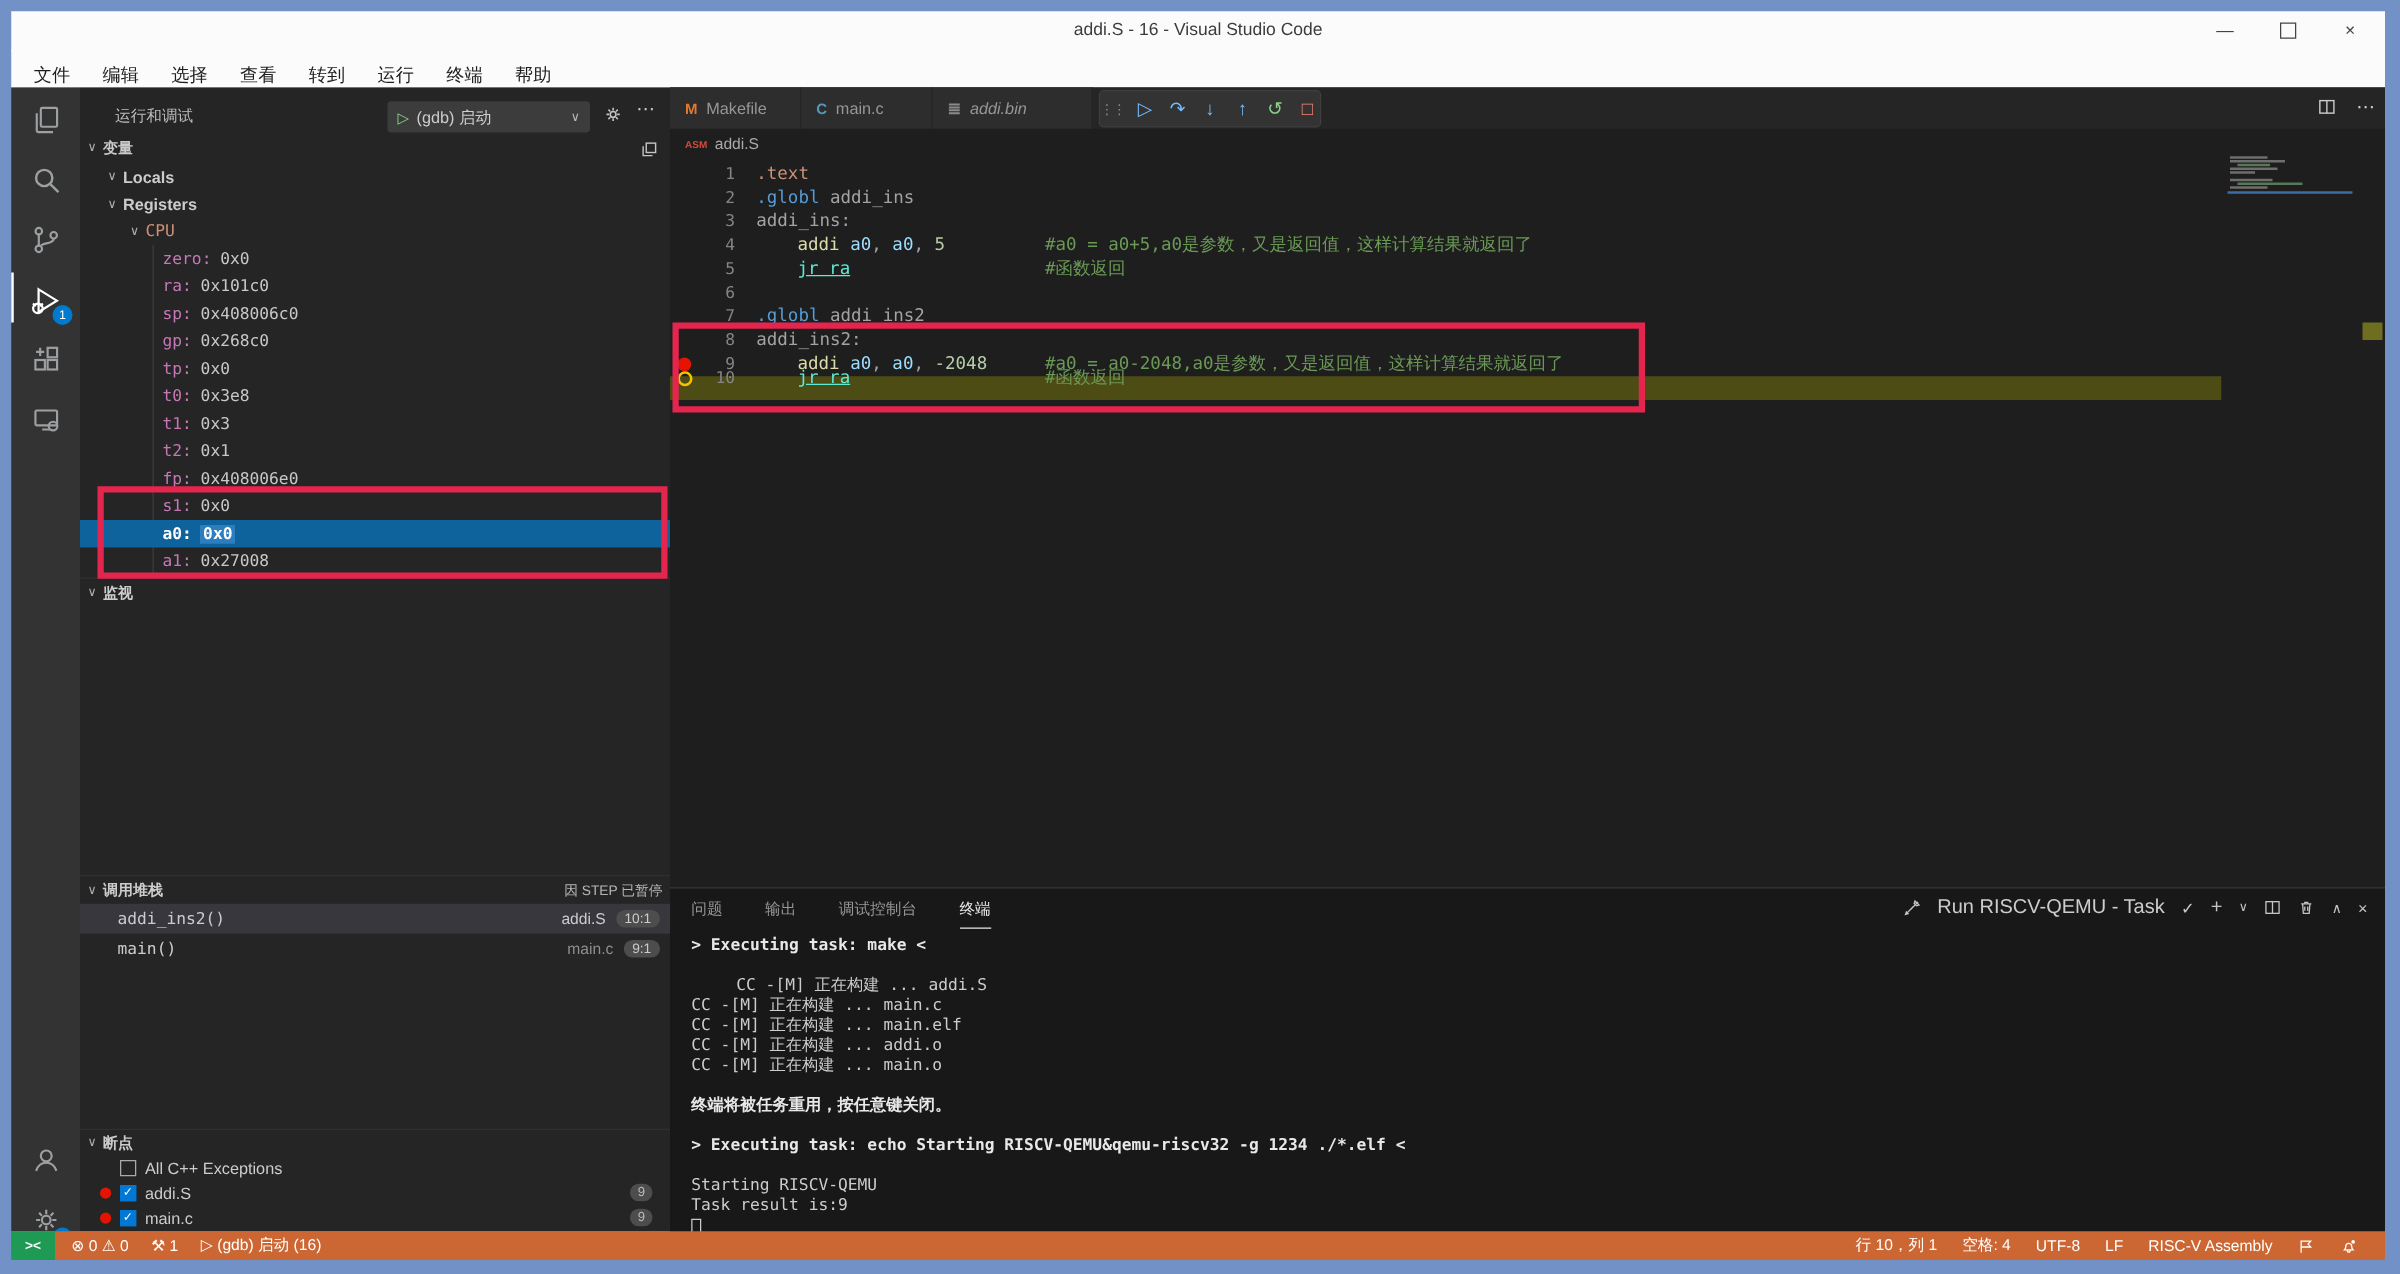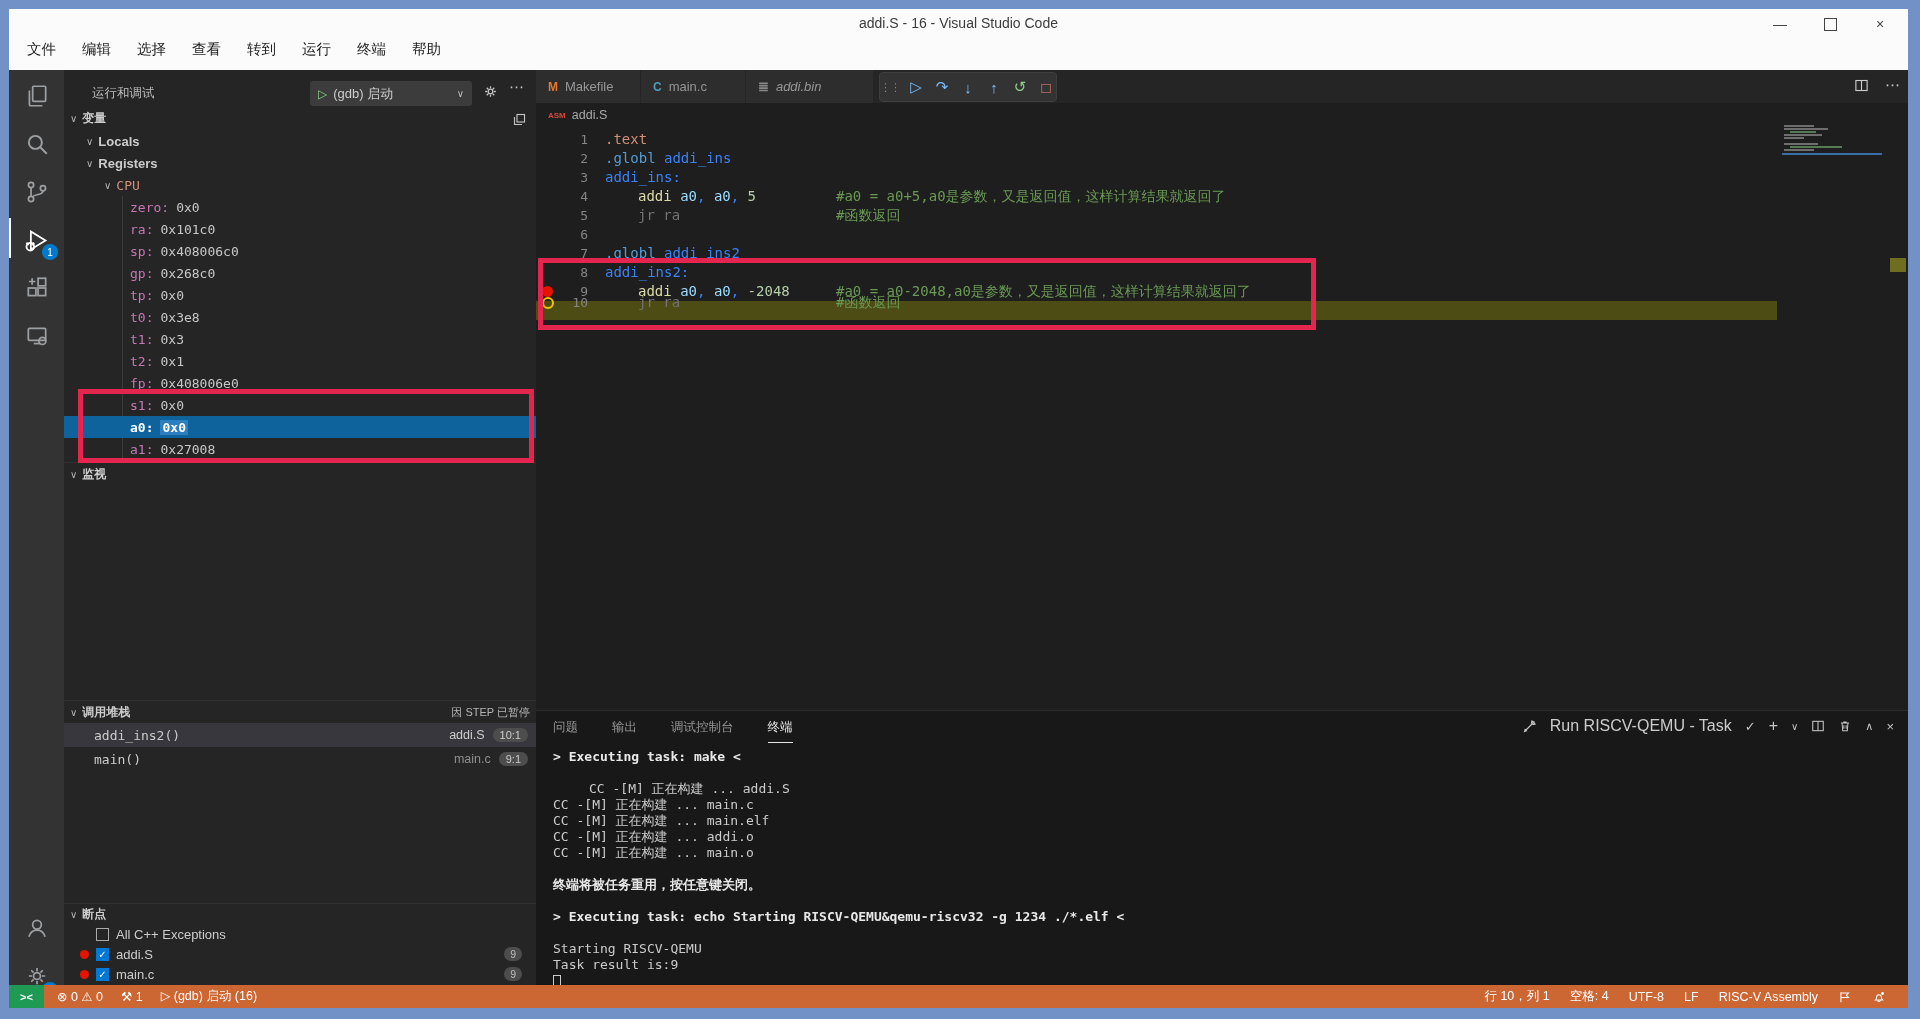--- a/index.html
+++ b/index.html
@@ -5,21 +5,21 @@
   html,body{margin:0;padding:0;width:1920px;height:1019px;overflow:hidden;
     font-family:"Liberation Sans",sans-serif;-webkit-font-smoothing:antialiased;}
   .frame{position:fixed;left:0;top:0;width:1920px;height:1019px;background:#7291c7;}
   .abs{position:absolute;}
   
   .titlebar{position:absolute;left:9px;top:9px;width:1899px;height:31px;background:#fbfbfb;border-bottom:1px solid #e4e4e4;}
   .titlebar .title{position:absolute;left:0;right:0;top:6px;text-align:center;font-size:14px;color:#3c3c3c;}
   .win-controls{position:absolute;right:14px;top:2px;display:flex;gap:22px;color:#444;}
   .win-btn{width:28px;height:26px;display:flex;align-items:center;justify-content:center;font-size:14px;cursor:default;}
   .win-max{width:11px;height:11px;border:1.4px solid #444;}
-  .menubar{position:absolute;left:9px;top:40px;width:1899px;height:30px;background:#fbfbfb;display:flex;align-items:flex-start;padding-left:18px;gap:26px;box-sizing:border-box;}
+  .menubar{position:absolute;left:9px;top:40px;width:1899px;height:30px;background:#fbfbfb;display:flex;align-items:flex-end;padding-left:18px;gap:26px;box-sizing:border-box;}
   .menu-item{font-size:14.5px;color:#1e1e1e;}
   
   .activitybar{position:absolute;left:9px;top:70px;width:55px;height:915px;background:#333333;}
   .act-icon{position:absolute;left:0;width:55px;height:48px;display:flex;align-items:center;justify-content:center;}
   .act-indicator{position:absolute;left:0;width:2px;background:#ffffff;}
   .badge{position:absolute;background:#007acc;color:#fff;border-radius:50%;width:16px;height:16px;font-size:10px;display:flex;align-items:center;justify-content:center;}
   
   .sidebar{position:absolute;left:64px;top:70px;width:472px;height:915px;background:#252526;color:#cccccc;font-size:13px;}
   .sb-row{position:absolute;left:0;width:472px;display:flex;align-items:center;}
   .twisty{color:#b0b0b0;font-size:10px;margin-right:5px;}
@@ -68,22 +68,22 @@
   .code{position:absolute;left:0;top:57px;width:1372px;height:583px;font-family:"DejaVu Sans Mono",monospace;font-size:14px;}
   .code-line{position:absolute;left:0;width:1372px;height:19px;line-height:19px;white-space:pre;}
   .lnum{position:absolute;left:0;width:52px;text-align:right;color:#858585;font-size:13px;}
   .lbody{position:absolute;left:69px;}
   .lmain{display:inline-block;min-width:198px;}
   .ind1{padding-left:33px;}
   .cur-line-bg{position:absolute;left:0;height:19px;width:1241px;background:#4e4c15;}
   .bp-marker{position:absolute;left:6px;top:4px;width:11px;height:11px;border-radius:50%;}
   .bp-red{background:#e51400;}
   .bp-cur{background:transparent;border:2px solid #f5c400;box-sizing:border-box;width:12px;height:12px;}
-  .s-dir{color:#ce9178;} .s-kw{color:#569cd6;} .s-pl{color:#3b82f6;} .s-mn{color:#dcdcaa;}
-  .s-reg{color:#9cdcfe;} .s-num{color:#b5cea8;} .s-jr{color:#737373;} .s-cm{color:#6a9955;}
+  .s-dir{color:#ce9178;} .s-kw{color:#569cd6;} .s-pl{color:#a3a3a3;} .s-mn{color:#dcdcaa;}
+  .s-reg{color:#9cdcfe;} .s-num{color:#b5cea8;} .s-jr{color:#5eead4;text-decoration:underline;} .s-cm{color:#6a9955;}
   .minimap{position:absolute;left:1246px;top:55px;width:106px;height:42px;}
   .ruler-mark{position:absolute;left:1354px;top:188px;width:16px;height:14px;background:#6f6d1f;}
   
   .panel{position:absolute;left:536px;top:710px;width:1372px;height:275px;background:#181818;border-top:1px solid #2b2b2b;}
   .panel-tabs{position:absolute;left:17px;top:8px;display:flex;gap:34px;}
   .ptab{font-size:12.5px;color:#969696;padding-bottom:6px;}
   .ptab.active{color:#e7e7e7;border-bottom:1.5px solid #e7e7e7;}
   .panel-actions{position:absolute;right:14px;top:6px;display:flex;align-items:center;gap:13px;color:#cccccc;}
   .task-lbl{font-size:16px;color:#cccccc;}
   .pa-glyph{font-size:13px;color:#c5c5c5;}

